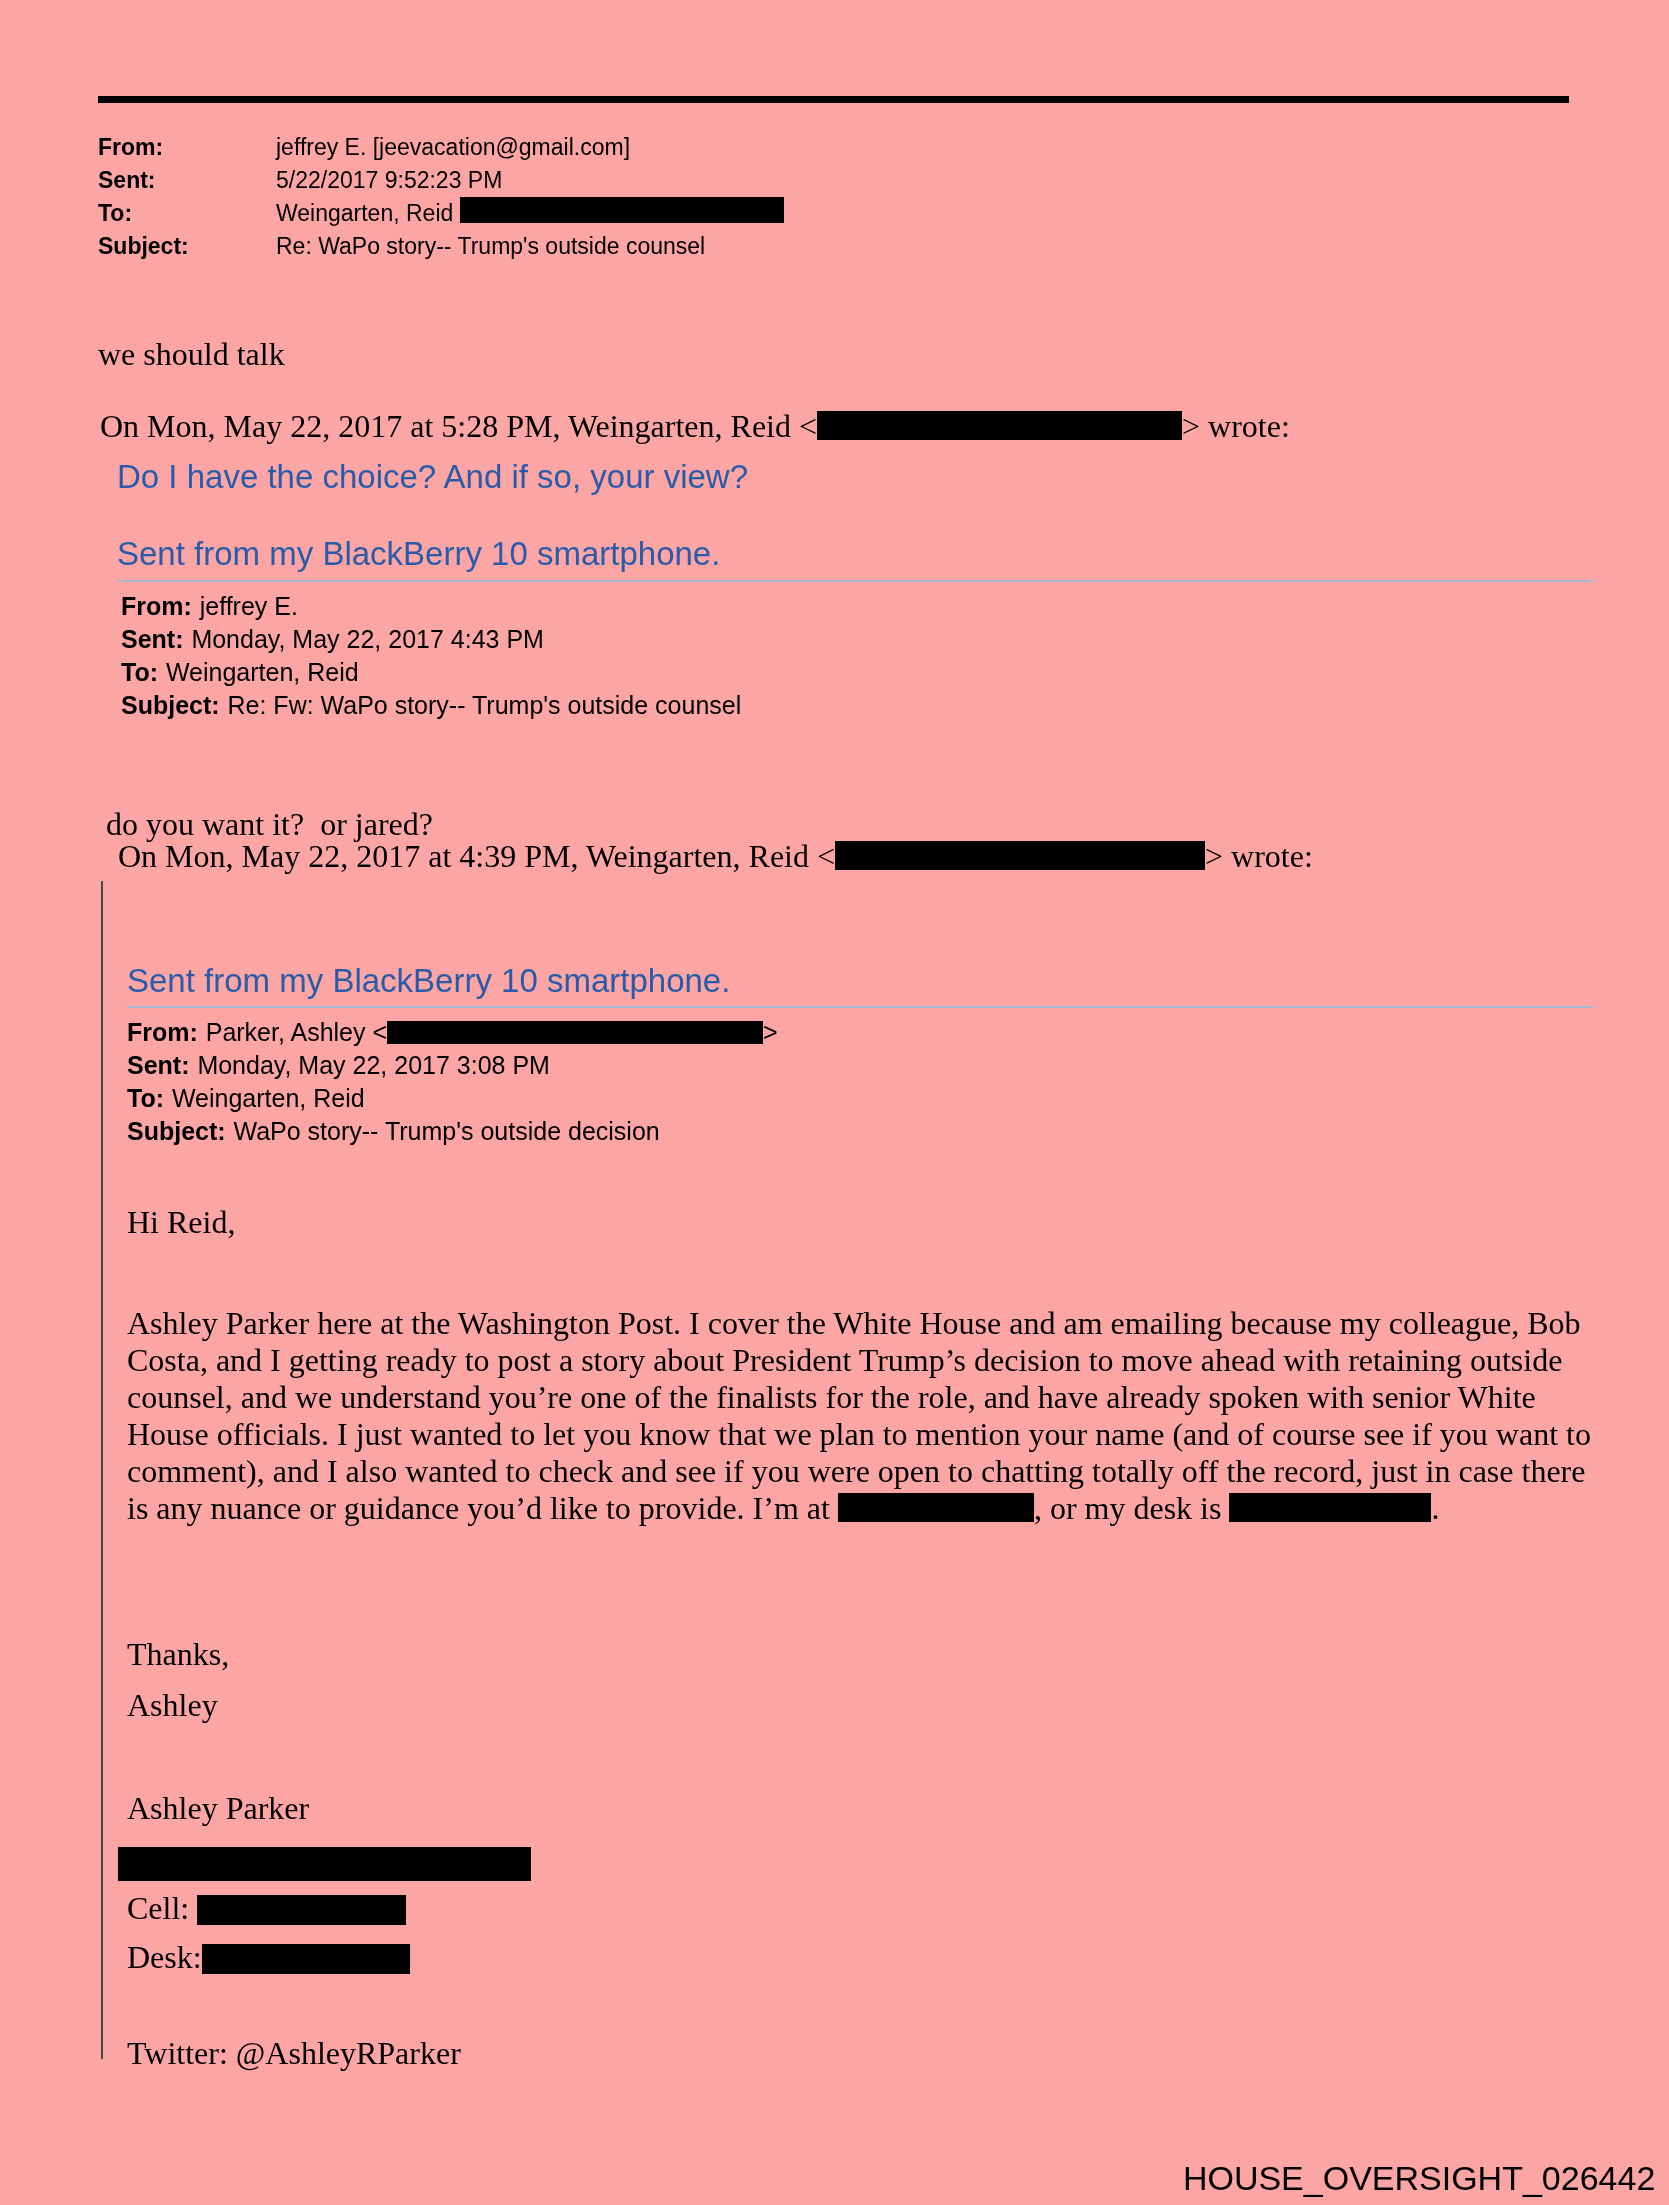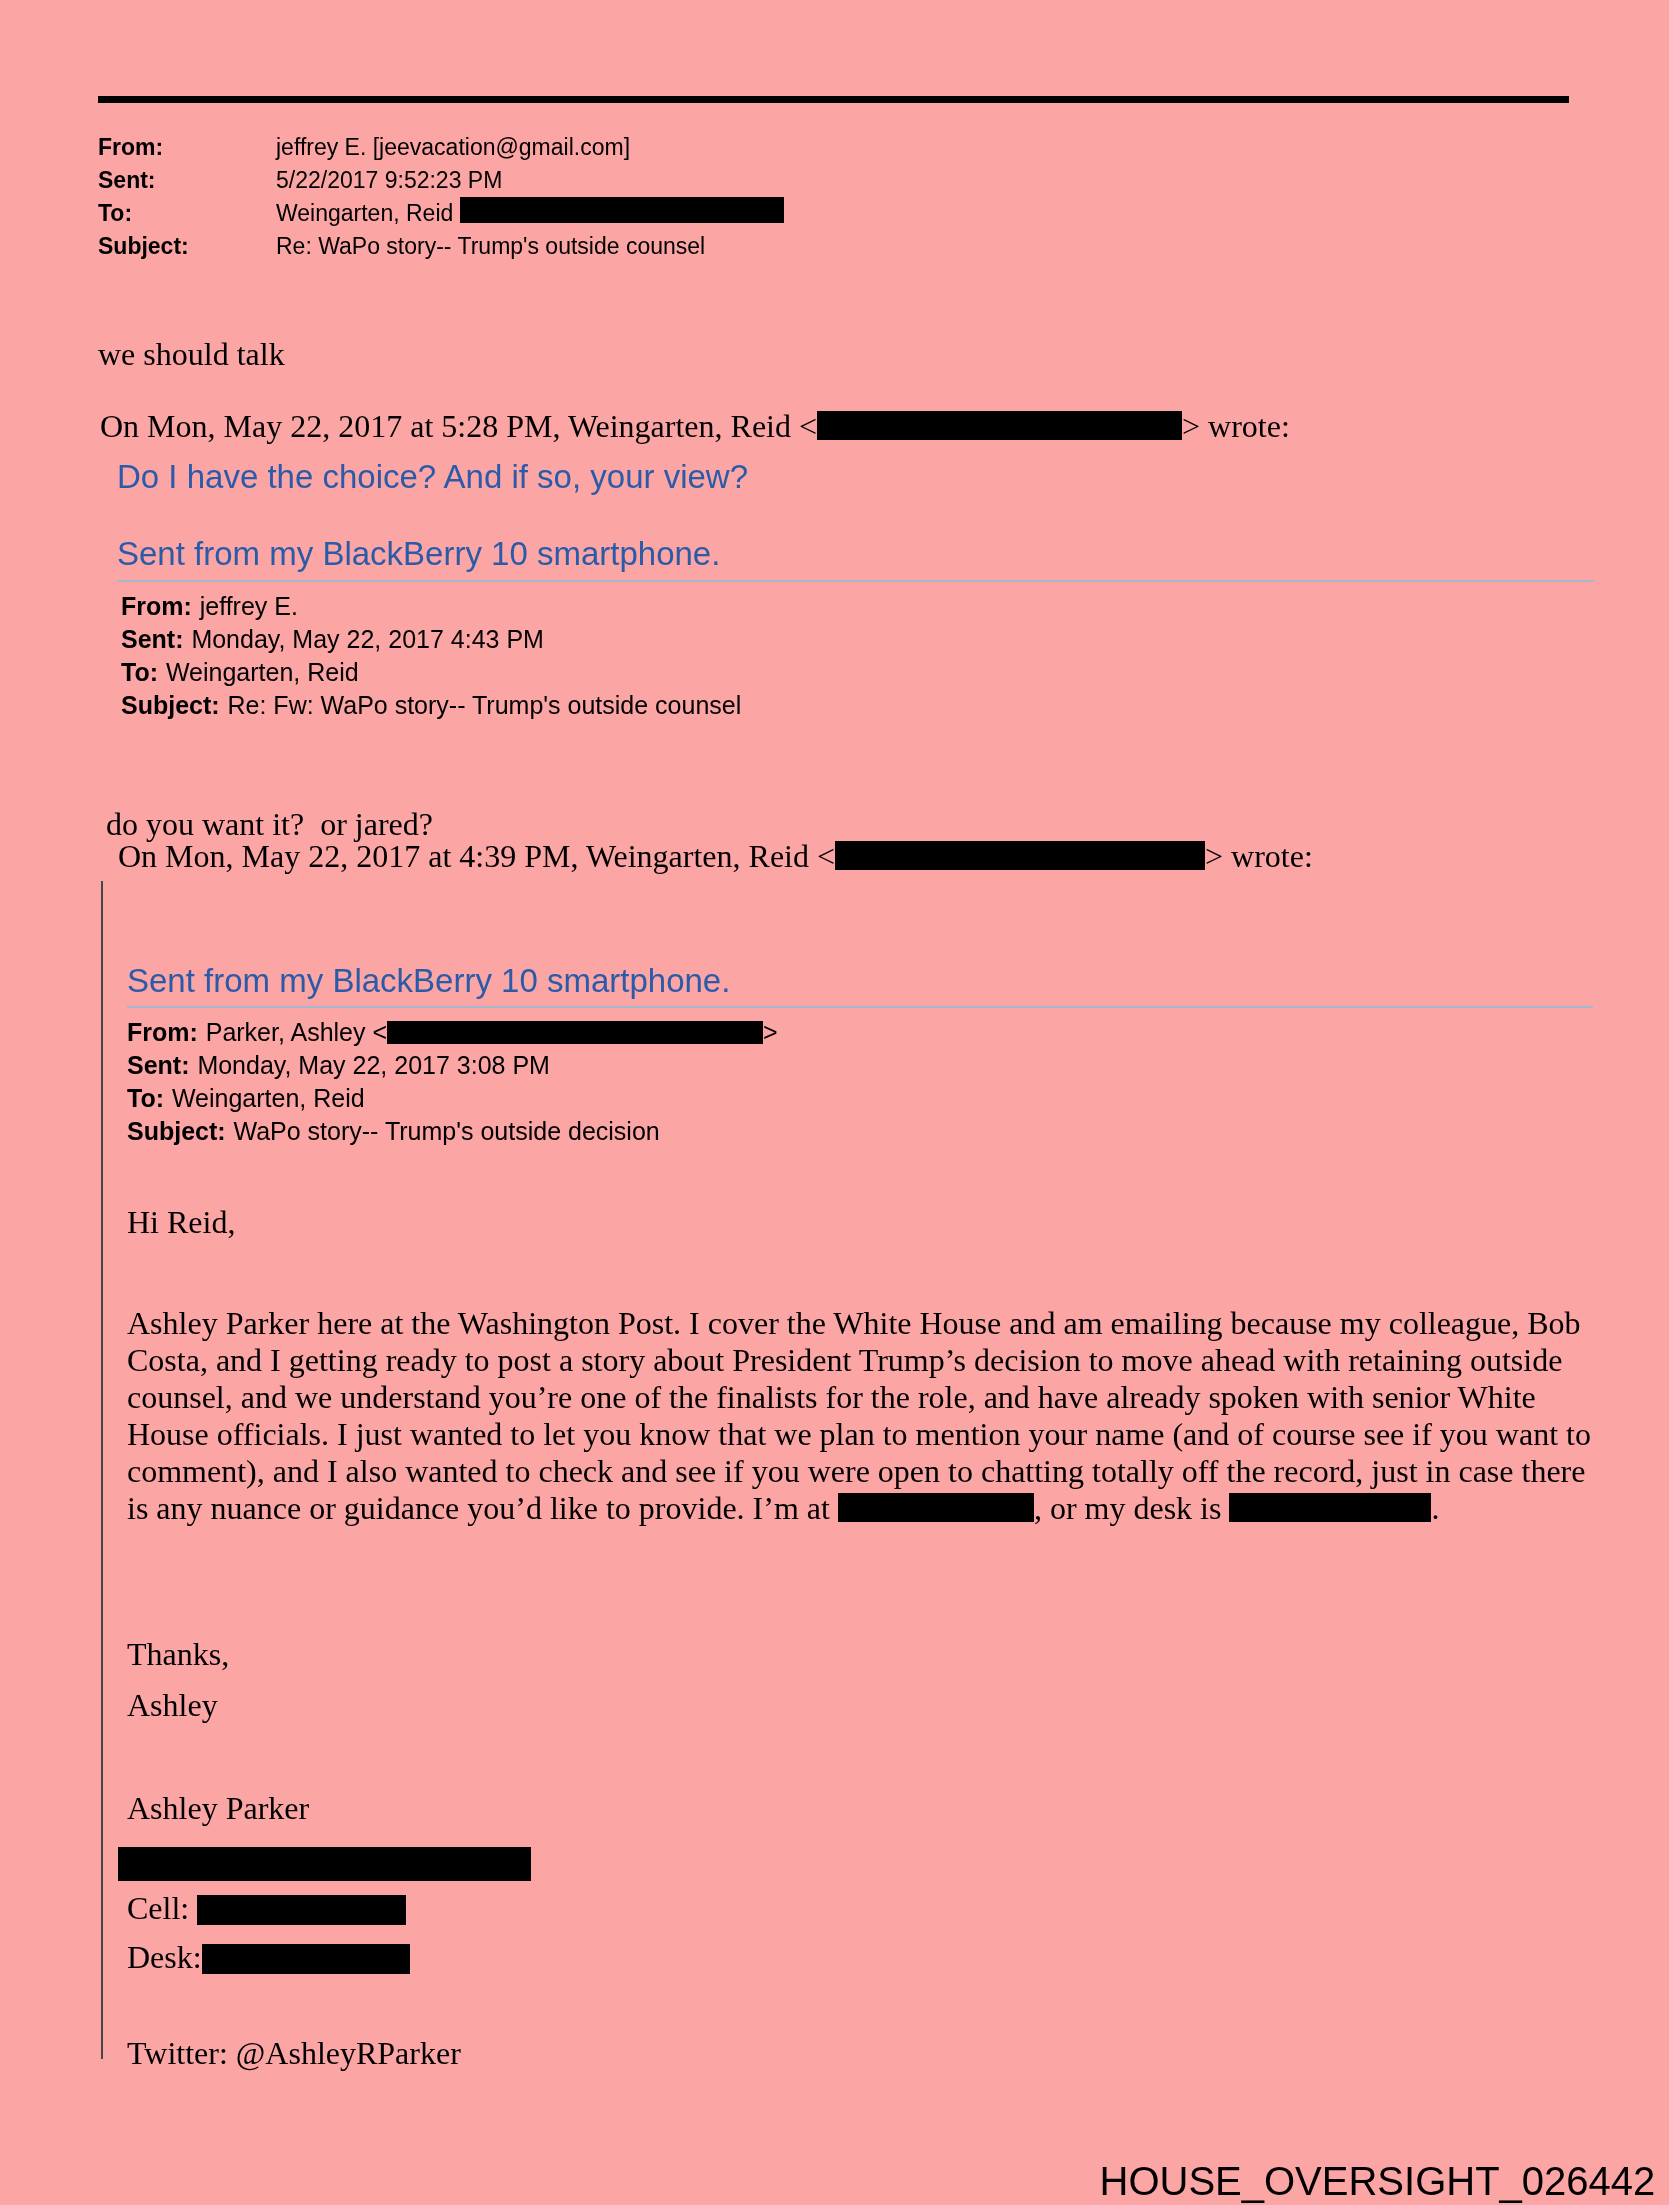--- a/index.html
+++ b/index.html
@@ -27,21 +27,21 @@
   .divider{height:2px;background:#a6b8cf;}
   
   .qh{font-family:"Liberation Sans",sans-serif;font-size:25px;line-height:33px;}
   .qh-label{font-weight:bold;margin-right:7.9px;}
   
   .quote-border{left:101px;top:881px;width:2px;height:1178px;background:#474747;}
   
   .redact{display:inline-block;background:#000;height:0.90em;vertical-align:-0.10em;}
   .redact-block{background:#000;}
   .para{width:1470px;text-align:left;}
-  .footer{font-family:"Liberation Sans",sans-serif;font-size:40px;color:#000;}
+  .footer{font-family:"Liberation Sans",sans-serif;font-size:34px;color:#000;}
   .prewrap{white-space:pre-wrap;}
 </style>
 </head>
 <body>
 
 <div class="page">
 
   <div class="abs top-rule"></div>
 
   <div class="abs top-header">

